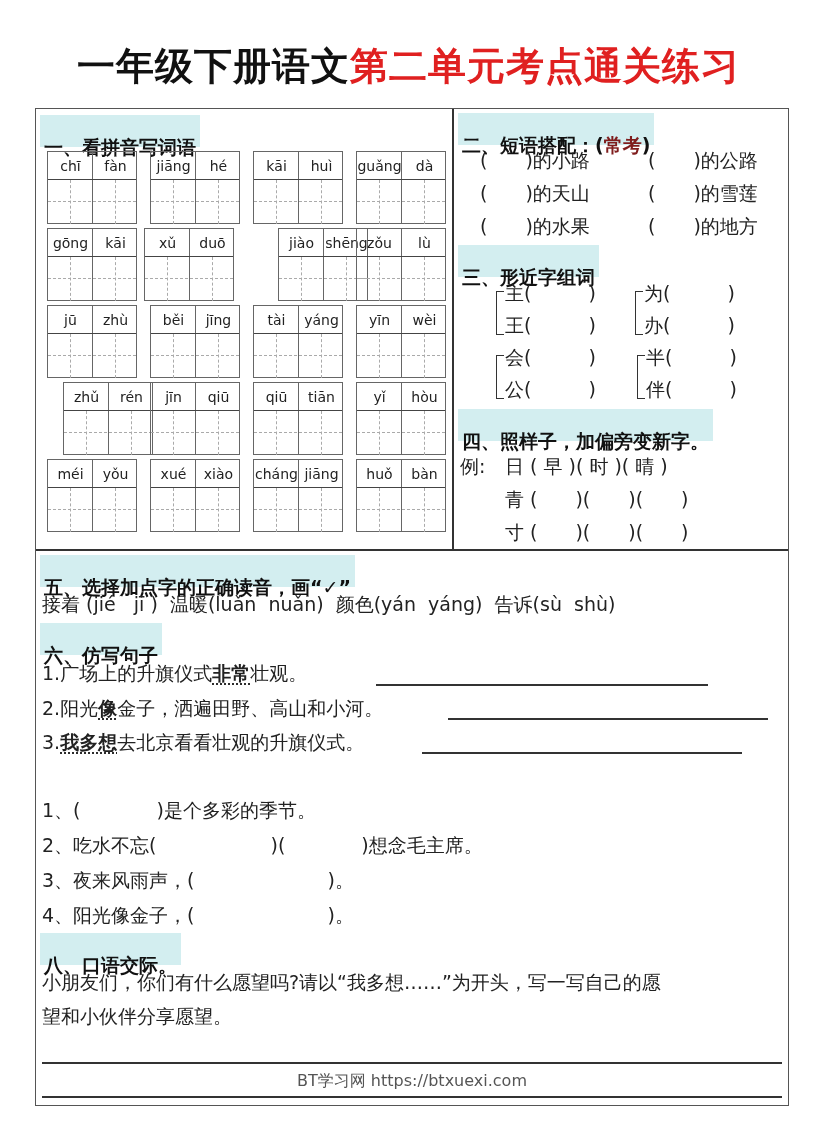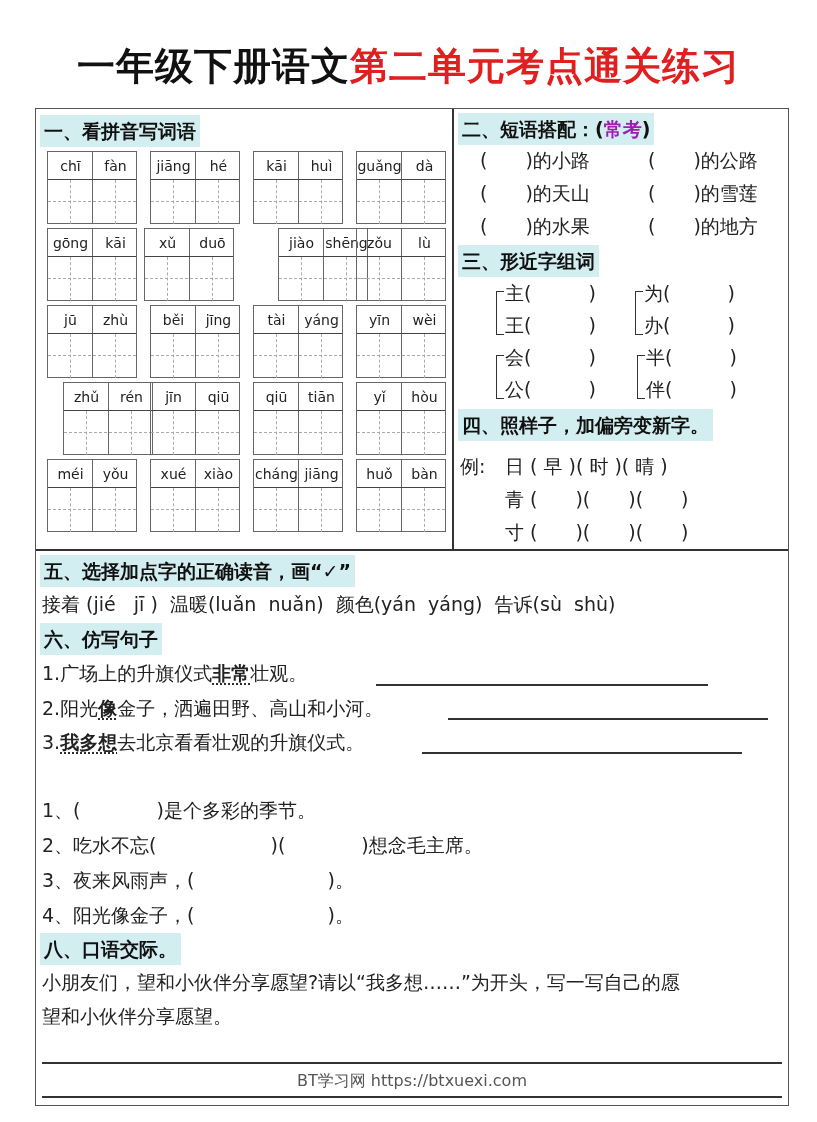--- a/index.html
+++ b/index.html
@@ -16,24 +16,24 @@
 
   .frame {
     position: absolute; left: 35px; top: 108px; width: 754px; height: 998px;
     border: 1.5px solid #555;
   }
   .vdiv { position: absolute; left: 416px; top: 0; width: 1.5px; height: 440px; background: #333; }
   .hdiv { position: absolute; left: 0; top: 440px; width: 100%; height: 1.5px; background: #333; }
 
   .sec-head {
     position: absolute; background: #d3eef0; font-weight: bold; font-size: 19px;
-    line-height: 32px; height: 32px; padding: 0 4px 0 4px; color: #111; white-space: nowrap;
+    line-height: 32px; height: 32px; padding: 16px 4px 0 4px; color: #111; white-space: nowrap;
     font-family: "DejaVu Sans", sans-serif;
   }
-  .sec-head .red { color: #a21caf; }
+  .sec-head .red { color: #7f1d1d; }
 
   
   .grid-wrap { position: absolute; left: 11px; top: 42px; }
   .pbox {
     position: absolute; width: 90px; height: 73px; border: 1px solid #666;
   }
   .pbox .py {
     position: absolute; top: 0; height: 28px; width: 45px; text-align: center;
     font-size: 14px; line-height: 28px; color: #222; font-family: "DejaVu Sans", sans-serif;
   }
@@ -288,19 +288,19 @@
   <div class="line" style="left:412px;top:609px;width:320px;"></div>
   <div class="txt" style="left:6px;top:618px;"><span>3.</span><span class="bold dotted">我多想</span><span>去北京看看壮观的升旗仪式。</span></div>
   <div class="line" style="left:386px;top:643px;width:320px;"></div>
 
   <div class="txt" style="left:6px;top:686px;">1、(　　　　)是个多彩的季节。</div>
   <div class="txt" style="left:6px;top:721px;">2、吃水不忘(　　　　　　)(　　　　)想念毛主席。</div>
   <div class="txt" style="left:6px;top:756px;">3、夜来风雨声，(　　　　　　　)。</div>
   <div class="txt" style="left:6px;top:791px;">4、阳光像金子，(　　　　　　　)。</div>
 
   <div class="sec-head" style="left:4px;top:824px;">八、口语交际。</div>
-  <div class="txt" style="left:6px;top:858px;">小朋友们，望和小伙伴分享愿望?请以“我多想……”为开头，写一写自己的愿</div>
+  <div class="txt" style="left:6px;top:858px;">小朋友们，你们有什么愿望吗?请以“我多想……”为开头，写一写自己的愿</div>
   <div class="txt" style="left:6px;top:892px;">望和小伙伴分享愿望。</div>
 
   <div class="line" style="left:6px;top:953px;width:740px;"></div>
   <div class="footer-text" style="left:0;top:962px;">BT学习网 https://btxuexi.com</div>
   <div class="line" style="left:6px;top:987px;width:740px;"></div>
 </div>
 
 </body></html>

